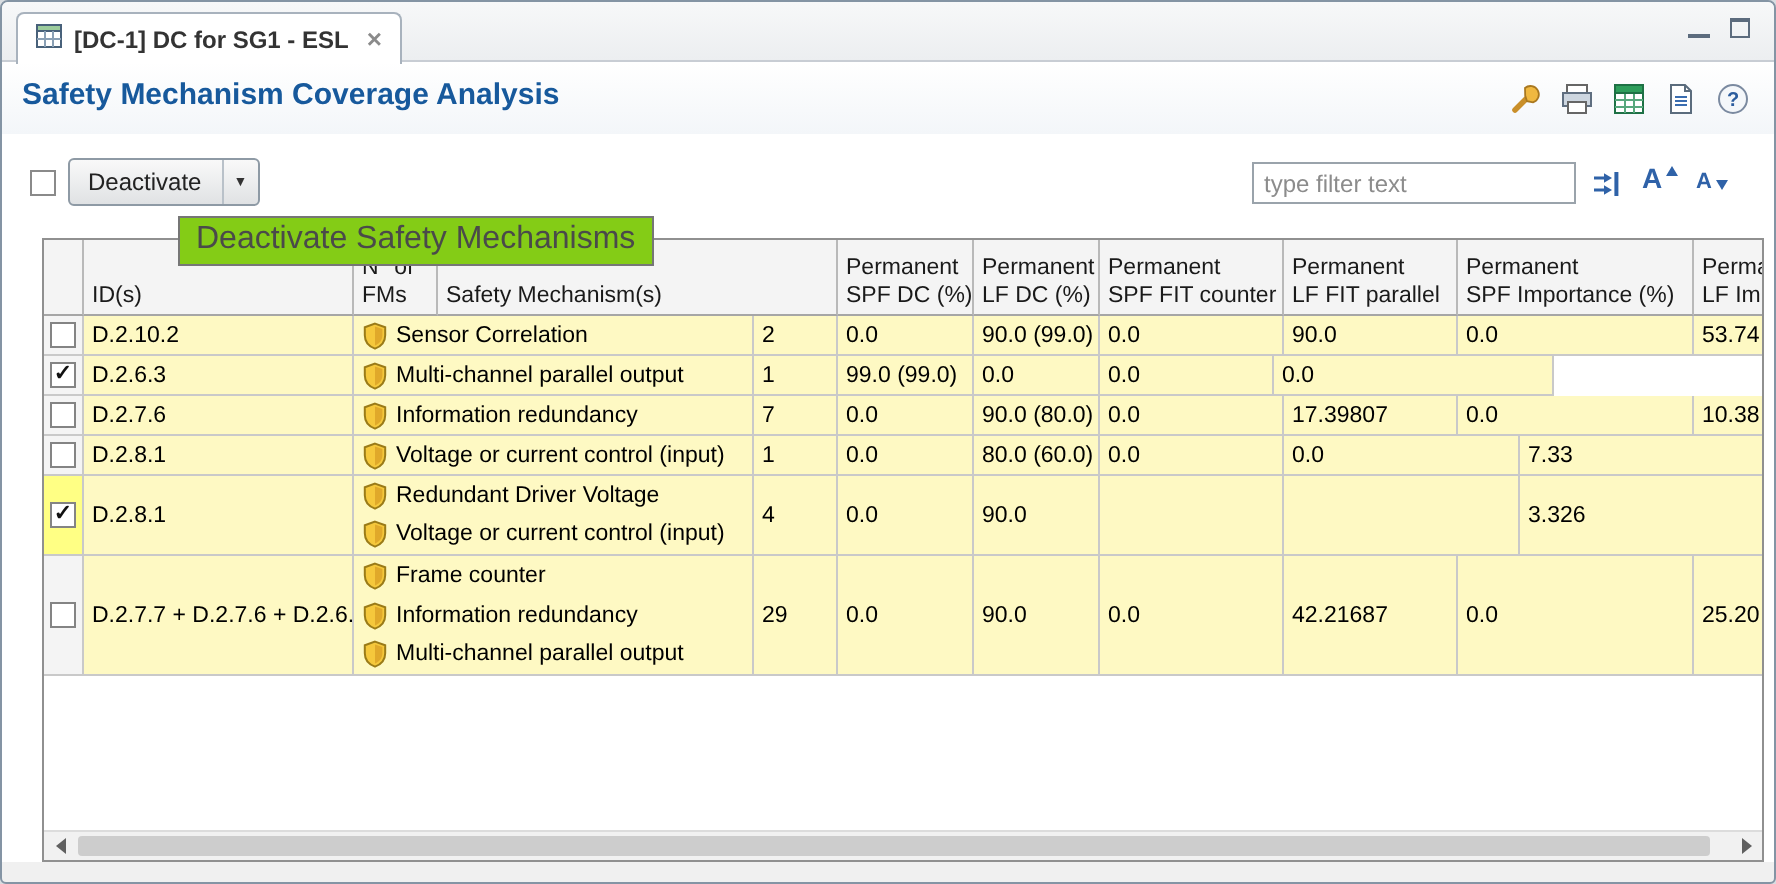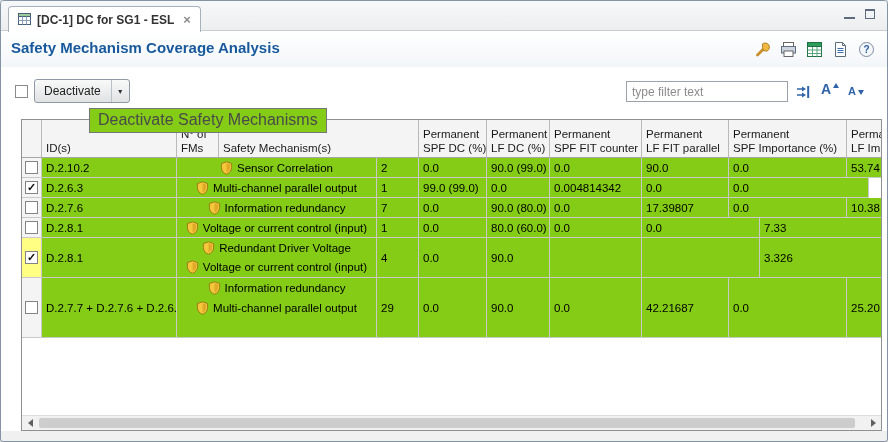--- a/index.html
+++ b/index.html
@@ -56,25 +56,25 @@
   .viewport{position:absolute;left:20px;top:118px;width:861px;height:312px;border:1px solid #909090;
             background:#fff;overflow:hidden}
   .thead{display:flex;height:38px}
   .th{background:#f4f4f4;border-right:1px solid #b9b9b9;border-bottom:1px solid #a6a6a6;
       display:flex;flex-direction:column;justify-content:flex-end;padding:2px 4px;
       font-size:11.5px;color:#1a1a1a;flex:none;overflow:hidden;white-space:nowrap}
   .hl1:empty{display:none}
   .hl1,.hl2{line-height:14px}
   .trow{display:flex}
   .td{border-right:1px solid #c9c9c9;border-bottom:1px solid #c9c9c9;font-size:11.5px;color:#000;
-      display:flex;align-items:center;padding:0 4px;flex:none;overflow:hidden;white-space:nowrap;background:#84cc16}
+      display:flex;align-items:center;padding:0 4px;flex:none;overflow:hidden;white-space:nowrap;background:#fef9c3}
   .cbcell{justify-content:center;background:#f4f4f4;padding:0}
   .cb{width:13px;height:13px;background:#fff;border:1px solid #848484;display:flex;align-items:center;
       justify-content:center;font-size:11px;font-weight:bold;color:#111;line-height:1;cursor:pointer}
-  .mechs{flex-direction:column;align-items:center;padding:0}
+  .mechs{flex-direction:column;align-items:flex-start;padding:0}
   .mline{height:20px;display:flex;align-items:center;gap:4px;padding:0 4px;overflow:hidden}
   .col0{width:20px}.col1{width:135px}.col2{width:200px}.col3{width:42px}.col4{width:68px}
   .col5{width:63px}.col6{width:92px}.col7{width:87px}.col8{width:118px}.col9{width:140px}
 
   
   .hscroll{position:absolute;left:0;right:0;bottom:0;height:15px;background:#f1f1f1;border-top:1px solid #dcdcdc;z-index:5}
   .sb-btn{position:absolute;top:0;width:16px;height:14px;display:flex;align-items:center;justify-content:center;cursor:pointer}
   .sb-btn.left{left:0}.sb-btn.right{right:0}
   .tri-r{width:0;height:0;border-left:5px solid #606060;border-top:4px solid transparent;border-bottom:4px solid transparent}
   .tri-l{width:0;height:0;border-right:5px solid #606060;border-top:4px solid transparent;border-bottom:4px solid transparent}
@@ -246,21 +246,20 @@
               <svg width="13" height="14" viewBox="0 0 13 14">
                 <path d="M6.5 0.8 L11.6 2.6 V6.6 C11.6 9.9 9.5 12.2 6.5 13.3 C3.5 12.2 1.4 9.9 1.4 6.6 V2.6 Z" fill="#f5c83c" stroke="#9a7b18" stroke-width="1"></path>
                 <path d="M6.5 2.2 L10.2 3.5 V6.6 C10.2 9 8.7 10.8 6.5 11.8 Z" fill="#e0a92a"></path>
               </svg>
               <span>Multi-channel parallel output</span>
             </div>
           </div>
           <div class="td col3">1</div>
           <div class="td col4">99.0 (99.0)</div>
           <div class="td col5">0.0</div>
-          <div class="td col6">0.004814342</div>
           <div class="td col7">0.0</div>
           <div class="td col9">0.0</div>
         </div>
         <div class="trow" style="height: 20px;">
           <div class="td col0 cbcell">
             <div class="cb"></div>
           </div>
           <div class="td col1">D.2.7.6</div>
           <div class="td col2 mechs">
             <div class="mline">
@@ -327,20 +326,27 @@
           <div class="td col6"></div>
           <div class="td col8"></div>
           <div class="td col9">3.326</div>
         </div>
         <div class="trow" style="height: 60px;">
           <div class="td col0 cbcell">
             <div class="cb"></div>
           </div>
           <div class="td col1">D.2.7.7 + D.2.7.6 + D.2.6.3</div>
           <div class="td col2 mechs">
+            <div class="mline">
+              <svg width="13" height="14" viewBox="0 0 13 14">
+                <path d="M6.5 0.8 L11.6 2.6 V6.6 C11.6 9.9 9.5 12.2 6.5 13.3 C3.5 12.2 1.4 9.9 1.4 6.6 V2.6 Z" fill="#f5c83c" stroke="#9a7b18" stroke-width="1"></path>
+                <path d="M6.5 2.2 L10.2 3.5 V6.6 C10.2 9 8.7 10.8 6.5 11.8 Z" fill="#e0a92a"></path>
+              </svg>
+              <span>Frame counter</span>
+            </div>
             <div class="mline">
               <svg width="13" height="14" viewBox="0 0 13 14">
                 <path d="M6.5 0.8 L11.6 2.6 V6.6 C11.6 9.9 9.5 12.2 6.5 13.3 C3.5 12.2 1.4 9.9 1.4 6.6 V2.6 Z" fill="#f5c83c" stroke="#9a7b18" stroke-width="1"></path>
                 <path d="M6.5 2.2 L10.2 3.5 V6.6 C10.2 9 8.7 10.8 6.5 11.8 Z" fill="#e0a92a"></path>
               </svg>
               <span>Information redundancy</span>
             </div>
             <div class="mline">
               <svg width="13" height="14" viewBox="0 0 13 14">
                 <path d="M6.5 0.8 L11.6 2.6 V6.6 C11.6 9.9 9.5 12.2 6.5 13.3 C3.5 12.2 1.4 9.9 1.4 6.6 V2.6 Z" fill="#f5c83c" stroke="#9a7b18" stroke-width="1"></path>

